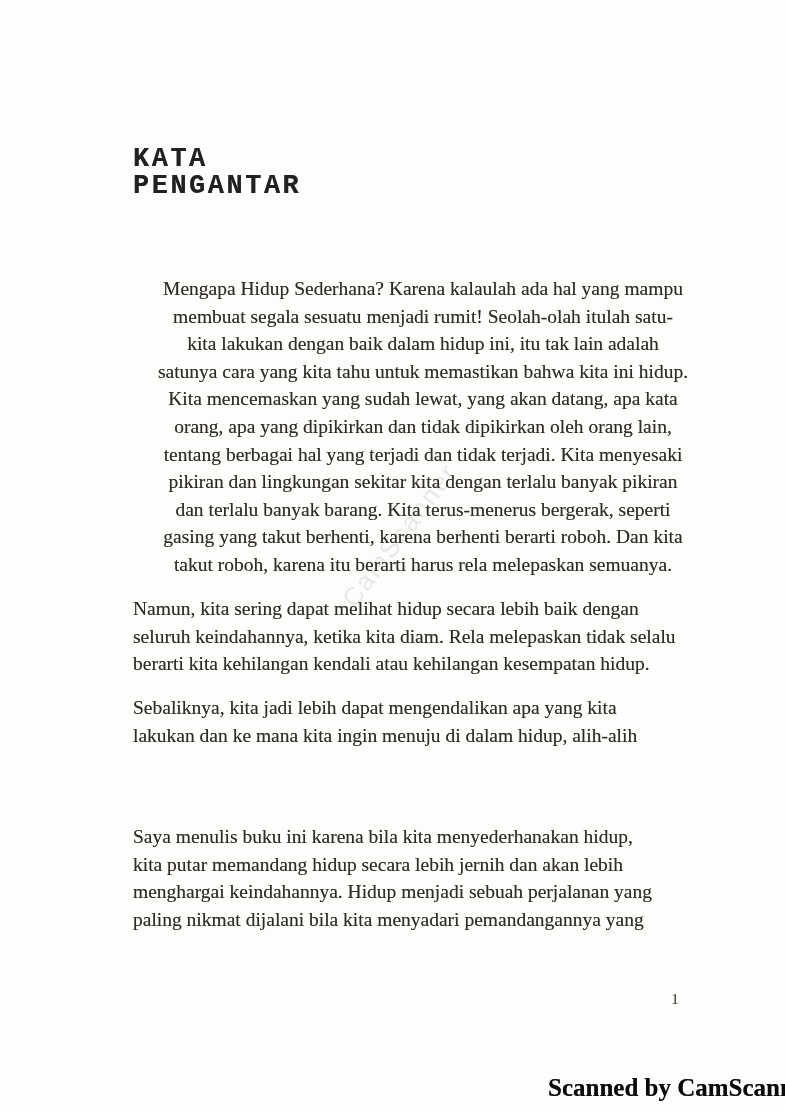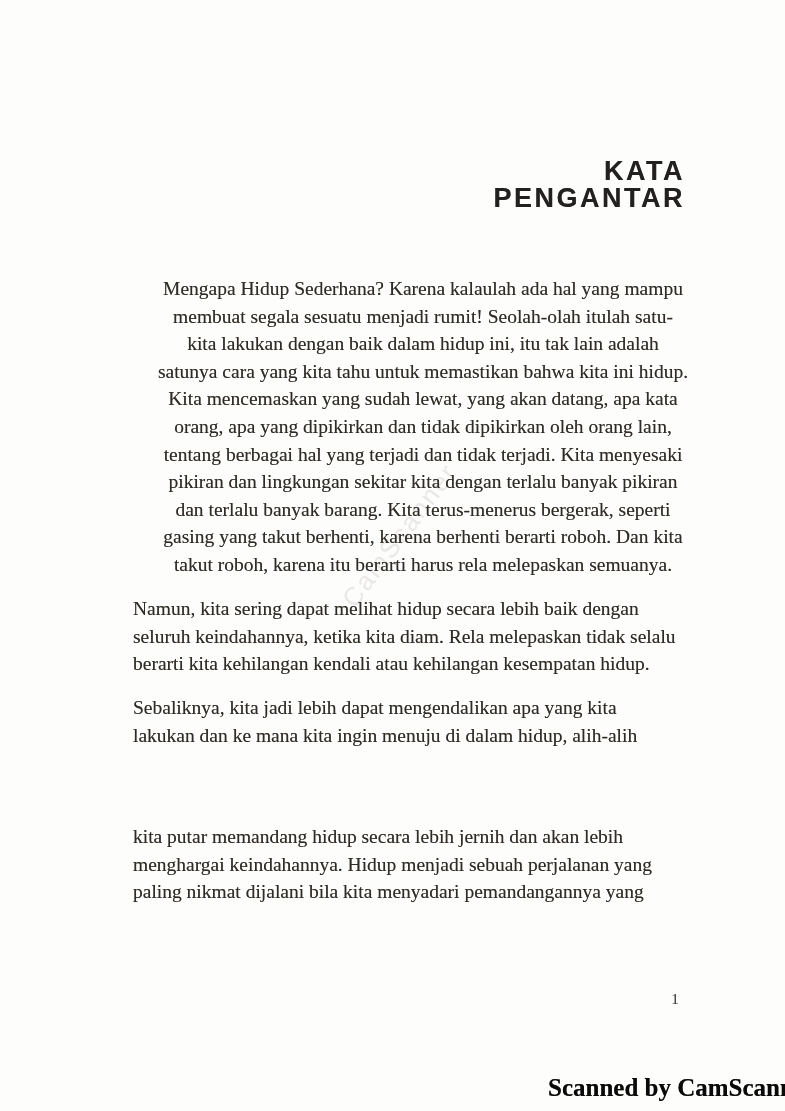--- a/index.html
+++ b/index.html
@@ -13,25 +13,25 @@
   body {
     position: relative;
     width: 785px;
     height: 1111px;
     background: var(--paper);
     overflow: hidden;
     font-family: "Liberation Serif", serif;
   }
   .page-title {
     position: absolute;
-    top: 158px;
+    top: 146px;
     left: 133px;
     width: 552px;
-    text-align: right;
-    font-family: Liberation Sans, sans-serif;
+    text-align: left;
+    font-family: Liberation Mono, monospace;
     font-weight: 700;
     font-size: 27px;
     line-height: 27px;
     letter-spacing: 2.5px;
     color: var(--title_ink);
     text-shadow: 0 0 0.6px rgba(35,33,32,0.55);
   }
   .paragraph {
     position: absolute;
     left: 133px;
@@ -112,20 +112,21 @@
     <div class="text-line">seluruh keindahannya, ketika kita diam. Rela melepaskan tidak selalu</div>
     <div class="text-line">berarti kita kehilangan kendali atau kehilangan kesempatan hidup.</div>
   </div>
 
 <div class="paragraph" id="para-3">
     <div class="text-line">Sebaliknya, kita jadi lebih dapat mengendalikan apa yang kita</div>
     <div class="text-line">lakukan dan ke mana kita ingin menuju di dalam hidup, alih-alih</div>
   </div>
 
 <div class="paragraph" id="para-4">
+    <div class="text-line">Saya menulis buku ini karena bila kita menyederhanakan hidup,</div>
     <div class="text-line">kita putar memandang hidup secara lebih jernih dan akan lebih</div>
     <div class="text-line">menghargai keindahannya. Hidup menjadi sebuah perjalanan yang</div>
     <div class="text-line">paling nikmat dijalani bila kita menyadari pemandangannya yang</div>
   </div>
 
 <div class="page-number">1</div>
 
 <div class="scan-credit">Scanned by CamScanner</div>
 
 </body></html>

